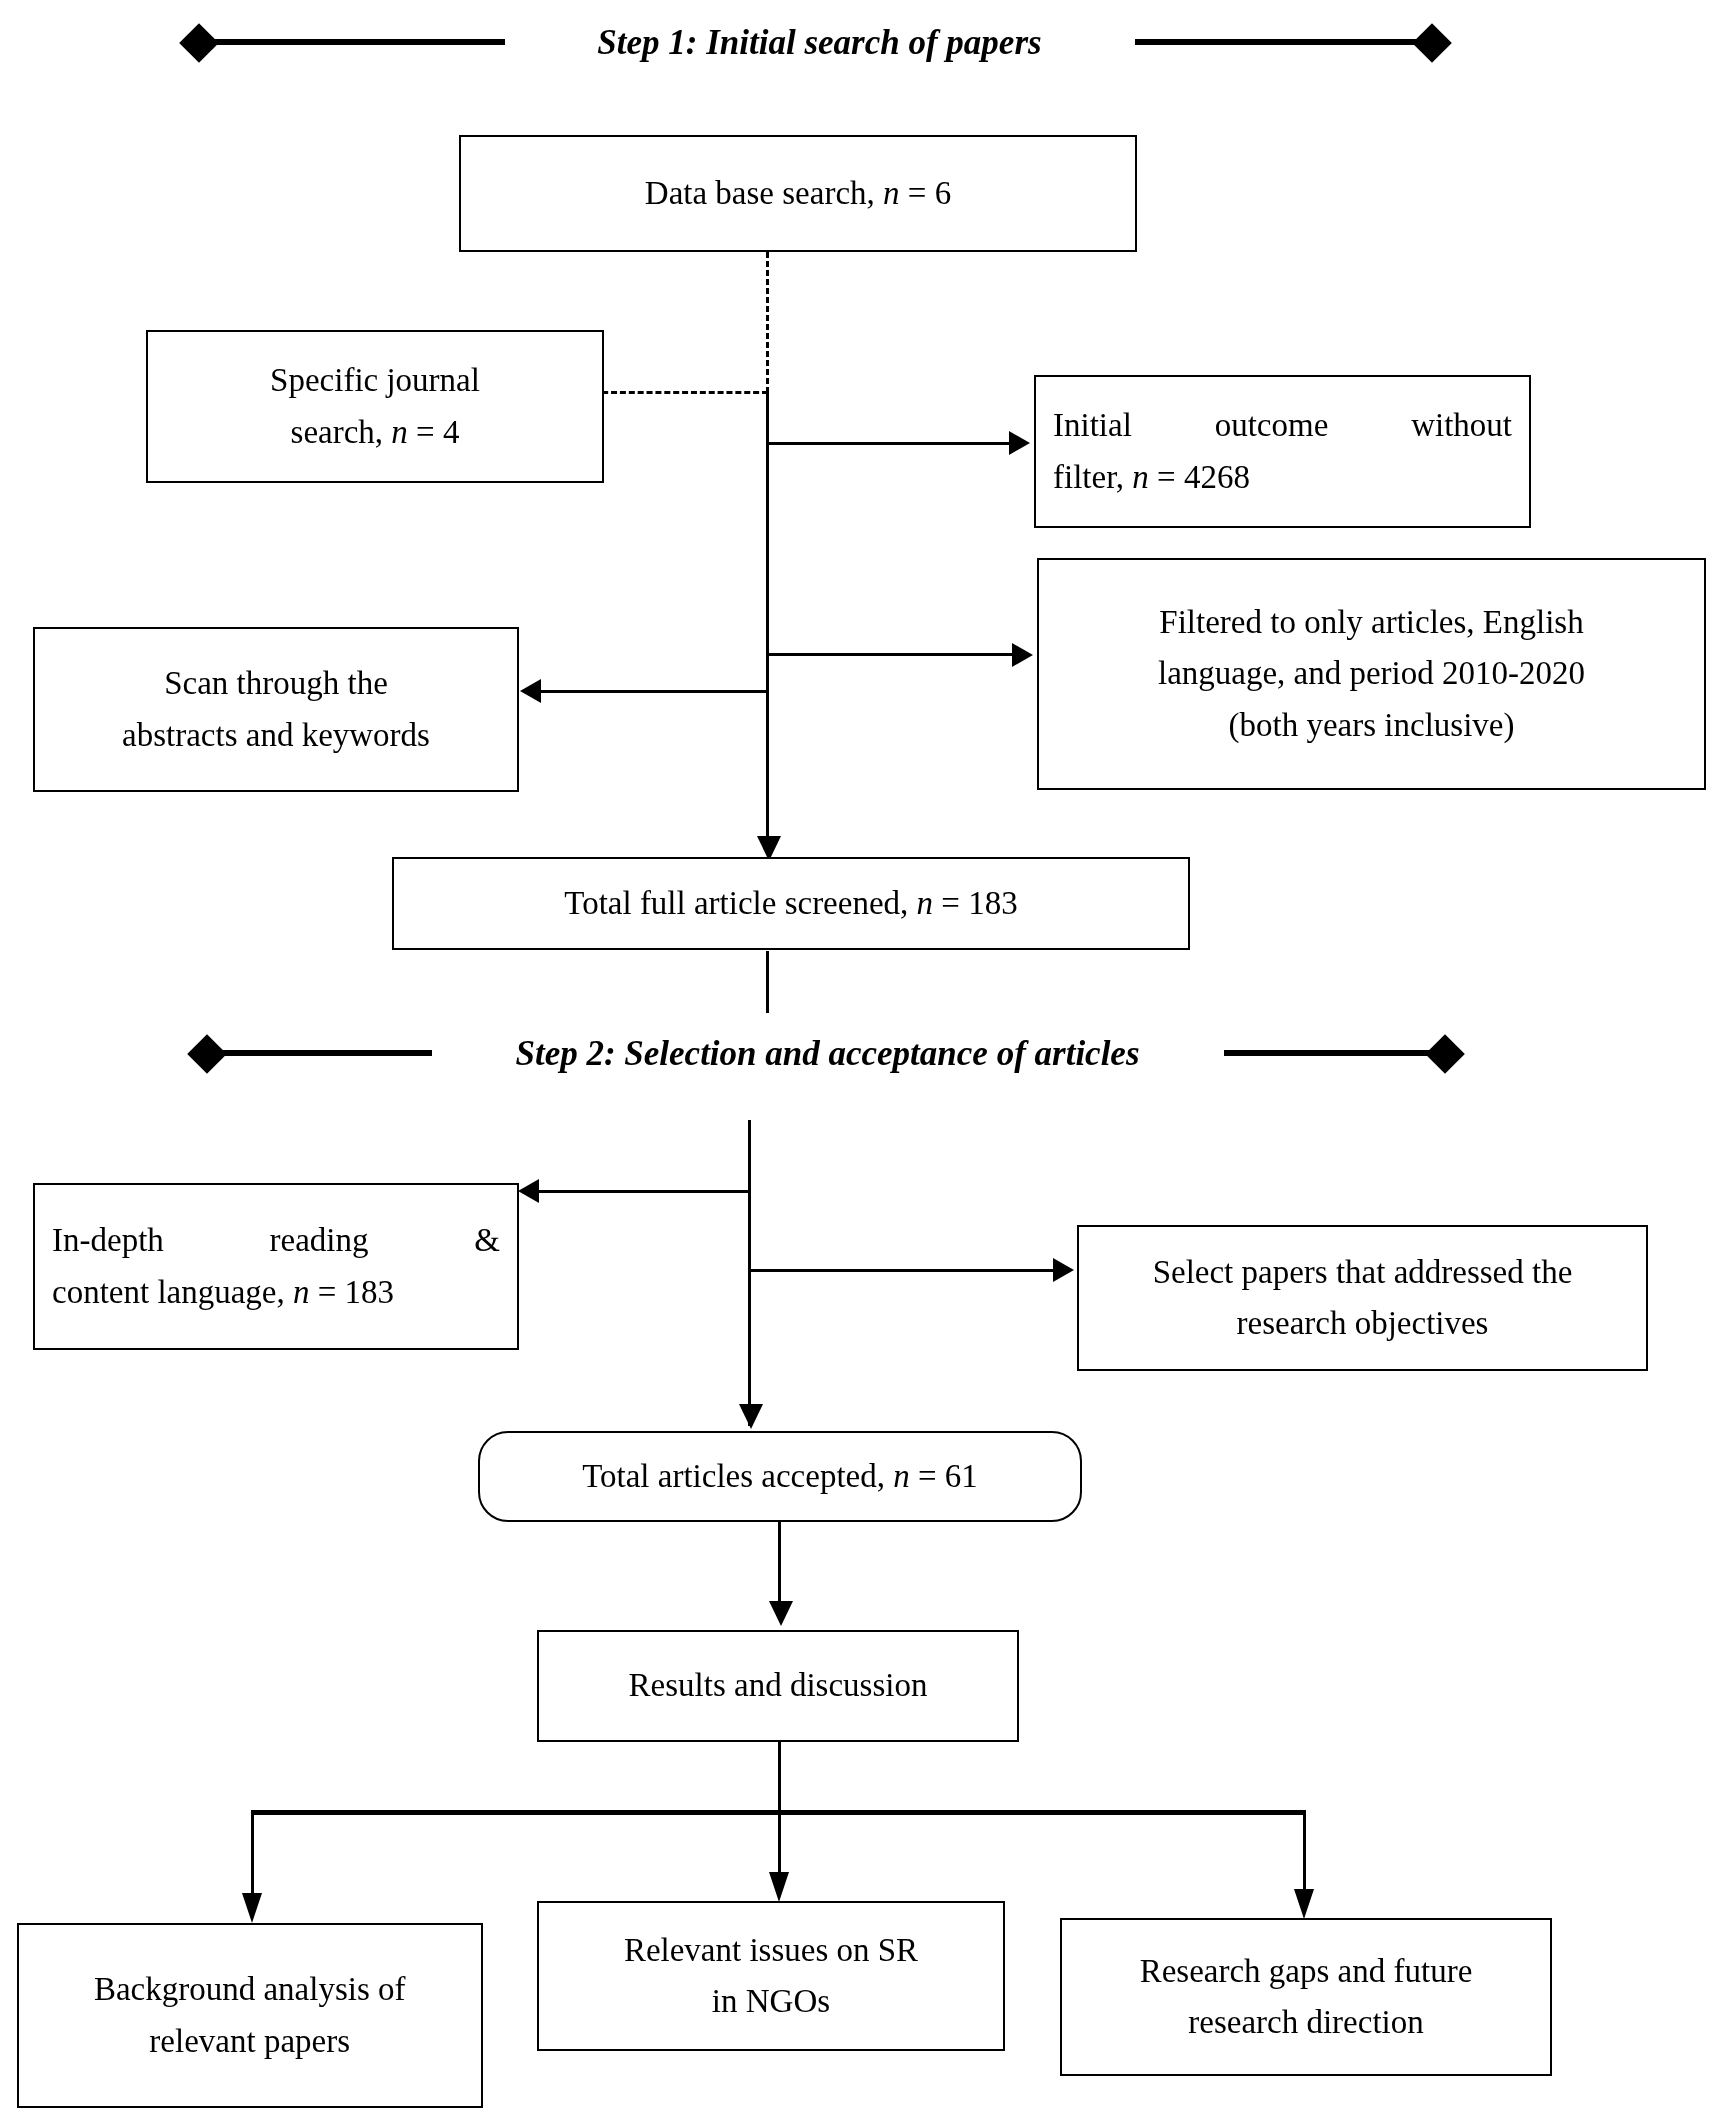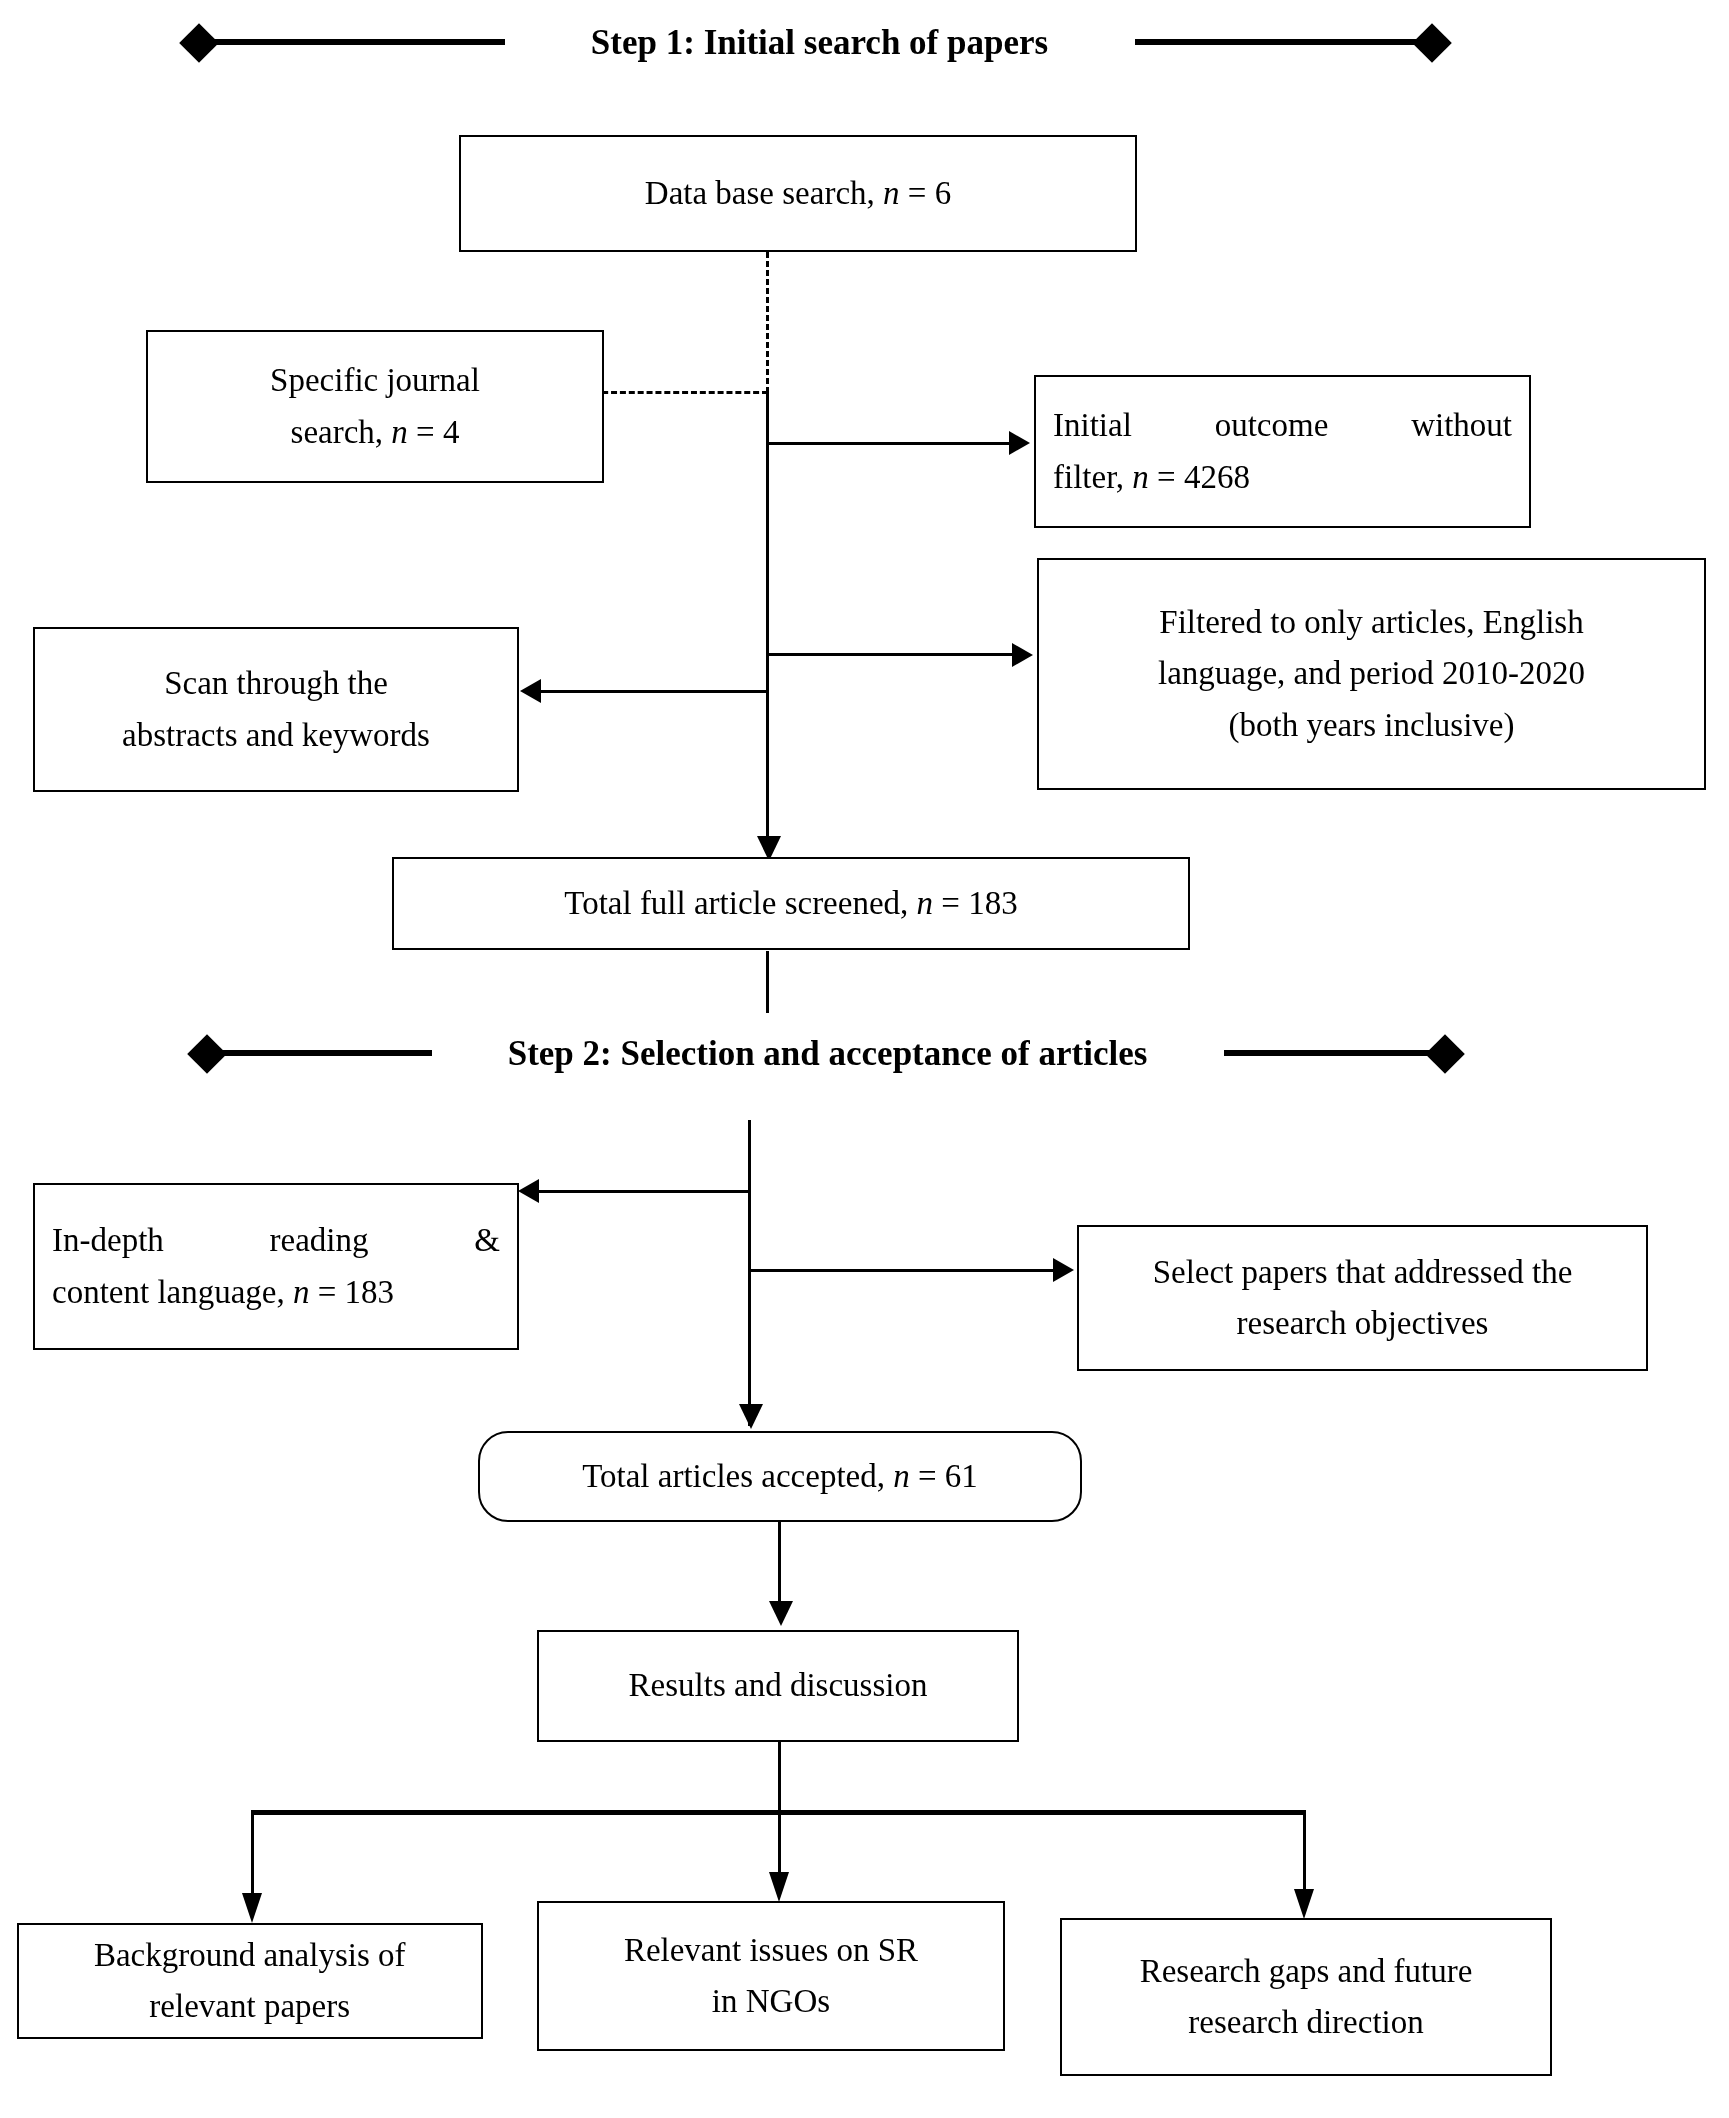--- a/index.html
+++ b/index.html
@@ -34,21 +34,21 @@
   
   .dashdot-v{position:absolute;width:0;border-left:3.3px dashed #000;}
   .dashdot-h{position:absolute;height:0;border-top:3.3px dashed #000;}
 
   
   .step-band{position:absolute;left:0;width:1729px;height:57px;}
   .step-band .rule{position:absolute;background:#000;height:6.2px;top:25px;}
   .step-band .diamond{position:absolute;width:28px;height:28px;background:#000;
                       transform:rotate(45deg);top:15px;}
   .step-band .label{position:absolute;top:0;height:57px;display:flex;align-items:center;
-                    justify-content:center;font-weight:bold;font-size:35px;white-space:nowrap;}
+                    justify-content:center;font-weight:bold;font-size:35px;white-space:nowrap;font-style:italic;}
 </style>
 </head>
 <body>
 
 <div id="canvas">
 
   <div class="step-band" style="top:14.3px;">
     <div class="diamond" style="left:185px;"></div>
     <div class="rule" style="left:199px;width:306px;"></div>
     <div class="label" style="left:504px;width:631px;">Step 1: Initial search of papers</div>
@@ -164,21 +164,21 @@
 
   <div class="vline thin" style="left:251px;top:1810px;height:103px;"></div>
   <div class="ar-down slim" style="left:242px;top:1893px;"></div>
 
   <div class="vline thin" style="left:778px;top:1810px;height:76px;"></div>
   <div class="ar-down slim" style="left:769px;top:1872px;"></div>
 
   <div class="vline thin" style="left:1303px;top:1810px;height:98px;"></div>
   <div class="ar-down slim" style="left:1294px;top:1889px;"></div>
 
-  <div class="box" style="left:16.7px;top:1923px;width:466px;height:116px;">
+  <div class="box" style="left:16.7px;top:1923px;width:466px;height:185px;">
     <span class="t">
       <span>Background analysis of</span><br>
       <span>relevant papers</span>
     </span>
   </div>
 
   <div class="box" style="left:537px;top:1901px;width:468px;height:150px;">
     <span class="t">
       <span>Relevant issues on SR</span><br>
       <span>in NGOs</span>

